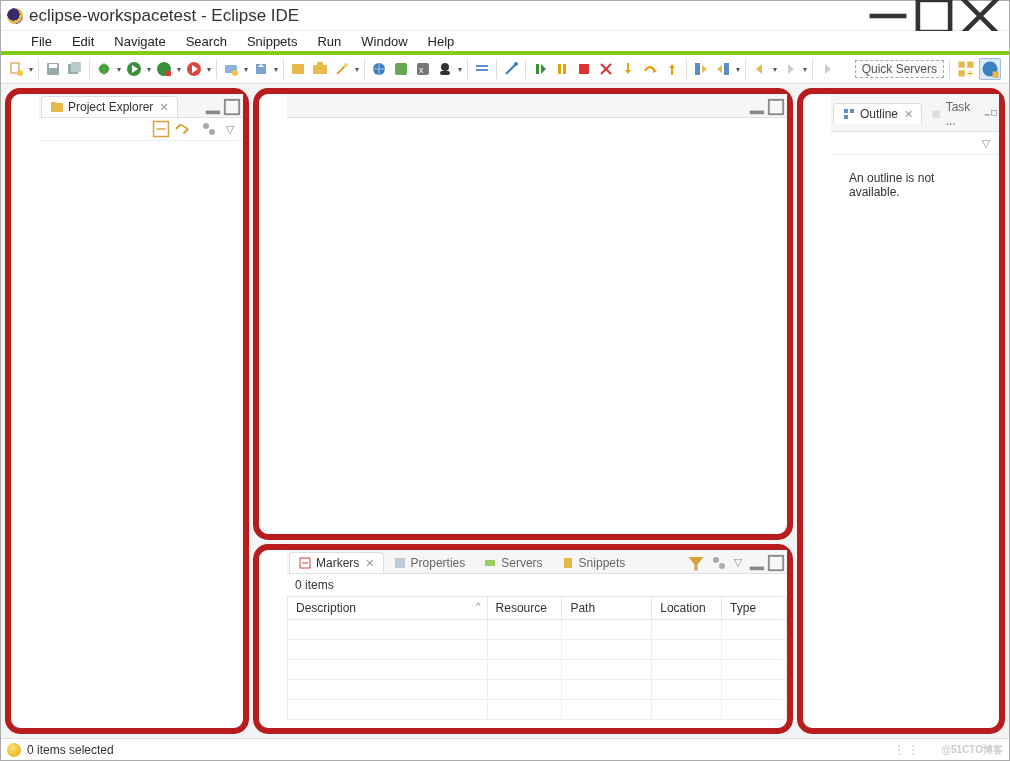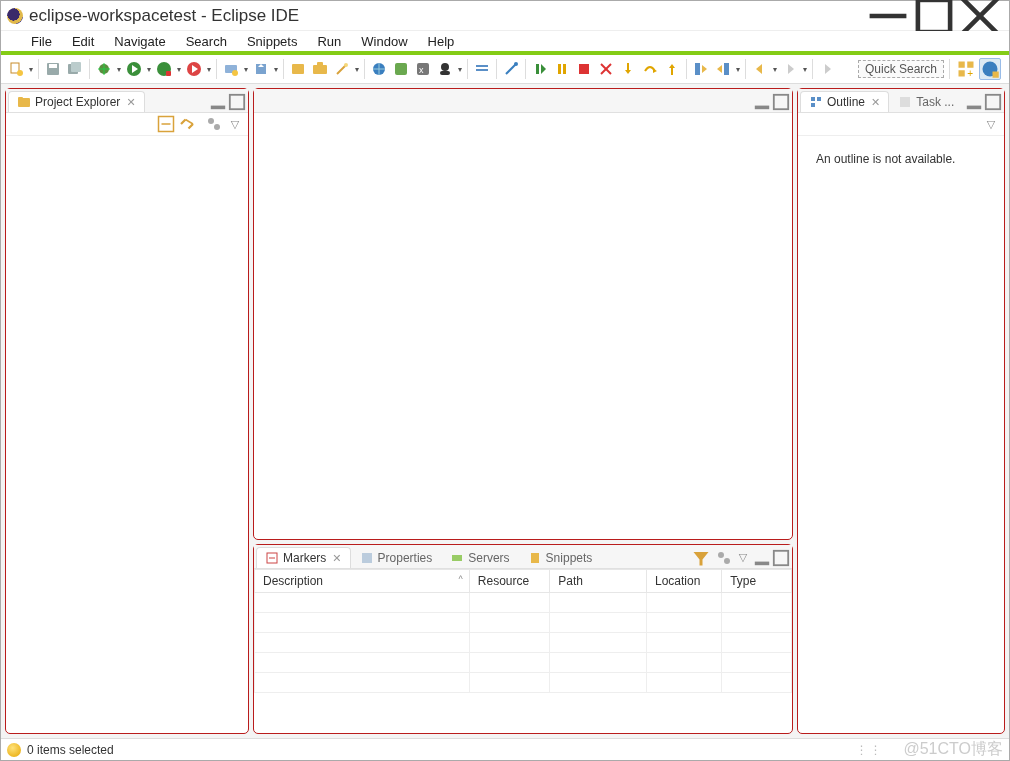--- a/index.html
+++ b/index.html
@@ -28,21 +28,21 @@
   .quick-access-box { border:1px dashed #aaa; padding:1px 6px; font-size:12px; color:#555; background:#fafafa; }
   .persp-btn { width:22px; height:22px; display:flex;align-items:center;justify-content:center; border:1px solid transparent; border-radius:2px;}
   .persp-btn.active { border-color:#99bce8; background:#dceaf4; }
 
   
   .workbench { flex:1; display:flex; background:#f4f4f4; padding:4px; gap:4px; min-height:0;}
   .left-col { width:244px; display:flex; flex-direction:column; gap:4px;}
   .center-col { flex:1; display:flex; flex-direction:column; gap:4px; min-width:0;}
   .right-col { width:208px; display:flex; flex-direction:column; gap:4px;}
 
-  .view { background:#fff; border:1px solid #b91c1c; border-radius:5px; display:flex; flex-direction:column; min-height:0;}
+  .view { background:#fff; border:6px solid #b91c1c; border-radius:15px; display:flex; flex-direction:column; min-height:0;padding-left:28px;}
   .view-tabs { display:flex; align-items:center; padding:2px 2px 0 2px; background:#f6f6f6; border-bottom:1px solid #e0e0e0; }
   .vtab { display:flex; align-items:center; gap:4px; padding:3px 8px; font-size:12px; color:#666; border:1px solid transparent; border-bottom:none; border-radius:4px 4px 0 0;}
   .vtab.active { background:#fff; border-color:#ddd; color:#333; }
   .vtab-icon { width:14px; height:14px; display:inline-flex;align-items:center;justify-content:center;}
   .vtab-close { font-size:11px; color:#999; margin-left:2px;}
   .view-tabs .vspacer { flex:1; }
   .view-tool { width:18px; height:18px; display:flex;align-items:center;justify-content:center; color:#888; font-size:11px; margin-left:1px;}
   .view-toolbar2 { display:flex; justify-content:flex-end; align-items:center; padding:2px 4px; gap:2px; border-bottom:1px solid #eee;}
   .view-body { flex:1; overflow:auto; padding:6px 8px; font-size:12px; color:#333; }
 
@@ -60,21 +60,21 @@
   .sort-caret { position:absolute; right:6px; top:4px; font-size:9px; color:#888;}
 
   .right-col .view { flex:1; }
   .outline-msg { padding:10px; font-size:12px; color:#333; }
 
   
   .statusbar { height:22px; border-top:1px solid #ddd; display:flex; align-items:center; padding:0 6px; font-size:12px; color:#333; }
   .statusbar .bulb { width:14px; height:14px; margin-right:6px; border-radius:50%; background:radial-gradient(circle at 40% 35%, #ffe27a, #e6a500); }
   .statusbar .spacer { flex:1; }
   .statusbar .grip { color:#bbb; letter-spacing:2px;}
-  .watermark { color:#ccc; font-size:16px; margin-left:20px;}
+  .watermark { color:#ccc; font-size:10px; margin-left:20px;font-weight:bold;}
 </style>
 </head>
 <body>
 
 <div class="window">
 
   <div class="titlebar">
     <span class="app-icon"></span>
     <span class="title-text">eclipse-workspacetest - Eclipse IDE</span>
     <span class="spacer"></span>
@@ -301,21 +301,21 @@
       </div>
     <div class="tdrop">▾</div>
     <div class="tsep"></div>
     <div class="tbtn">
         <svg viewBox="0 0 16 16">
           <polygon points="6,3 12,8 6,13" fill="#ccc"></polygon>
         </svg>
       </div>
 
     <div class="quick-access-row">
-      <div class="quick-access-box">Quick Search</div>
+      <div class="quick-access-box">Quick Servers</div>
       <div class="tsep"></div>
       <div class="persp-btn">
         <svg viewBox="0 0 16 16">
             <rect x="2" y="2" width="5" height="5" fill="#e8b84a"></rect>
             <rect x="9" y="2" width="5" height="5" fill="#e8b84a"></rect>
             <rect x="2" y="9" width="5" height="5" fill="#e8b84a"></rect>
             <text x="9" y="14" font-size="8" fill="#e0a500">+</text>
           </svg>
       </div>
       <div class="persp-btn active">
@@ -453,20 +453,21 @@
                 <rect x="1" y="7" width="8" height="2" fill="#888"></rect>
               </svg>
             </div>
           <div class="view-tool">
               <svg viewBox="0 0 10 10">
                 <rect x="1" y="1" width="8" height="8" fill="none" stroke="#888"></rect>
               </svg>
             </div>
         </div>
         <div class="view-body">
+          <div class="markers-count">0 items</div>
           <table class="markers-table">
             <colgroup>
                 <col style="width:40%">
                 <col style="width:15%">
                 <col style="width:18%">
                 <col style="width:14%">
                 <col style="width:13%">
               </colgroup>
             <thead>
                 <tr>

